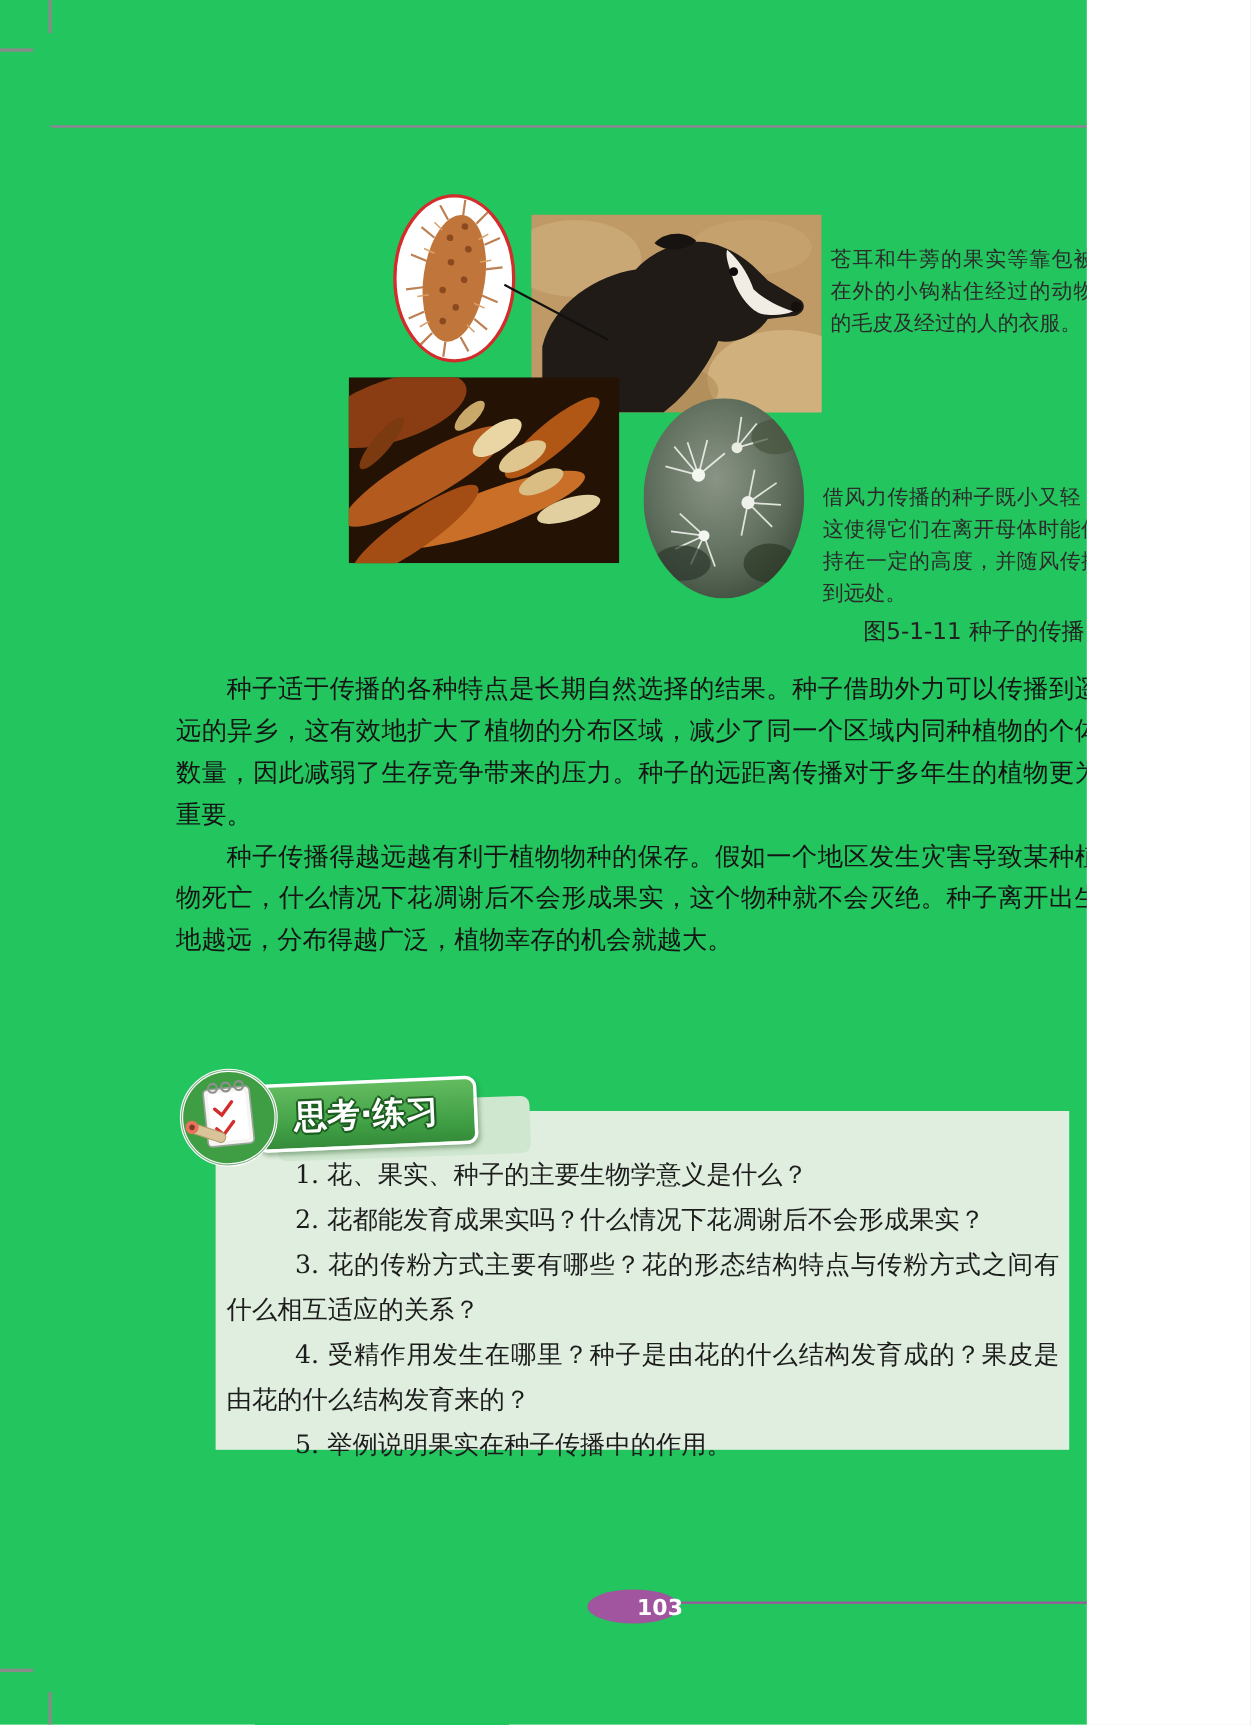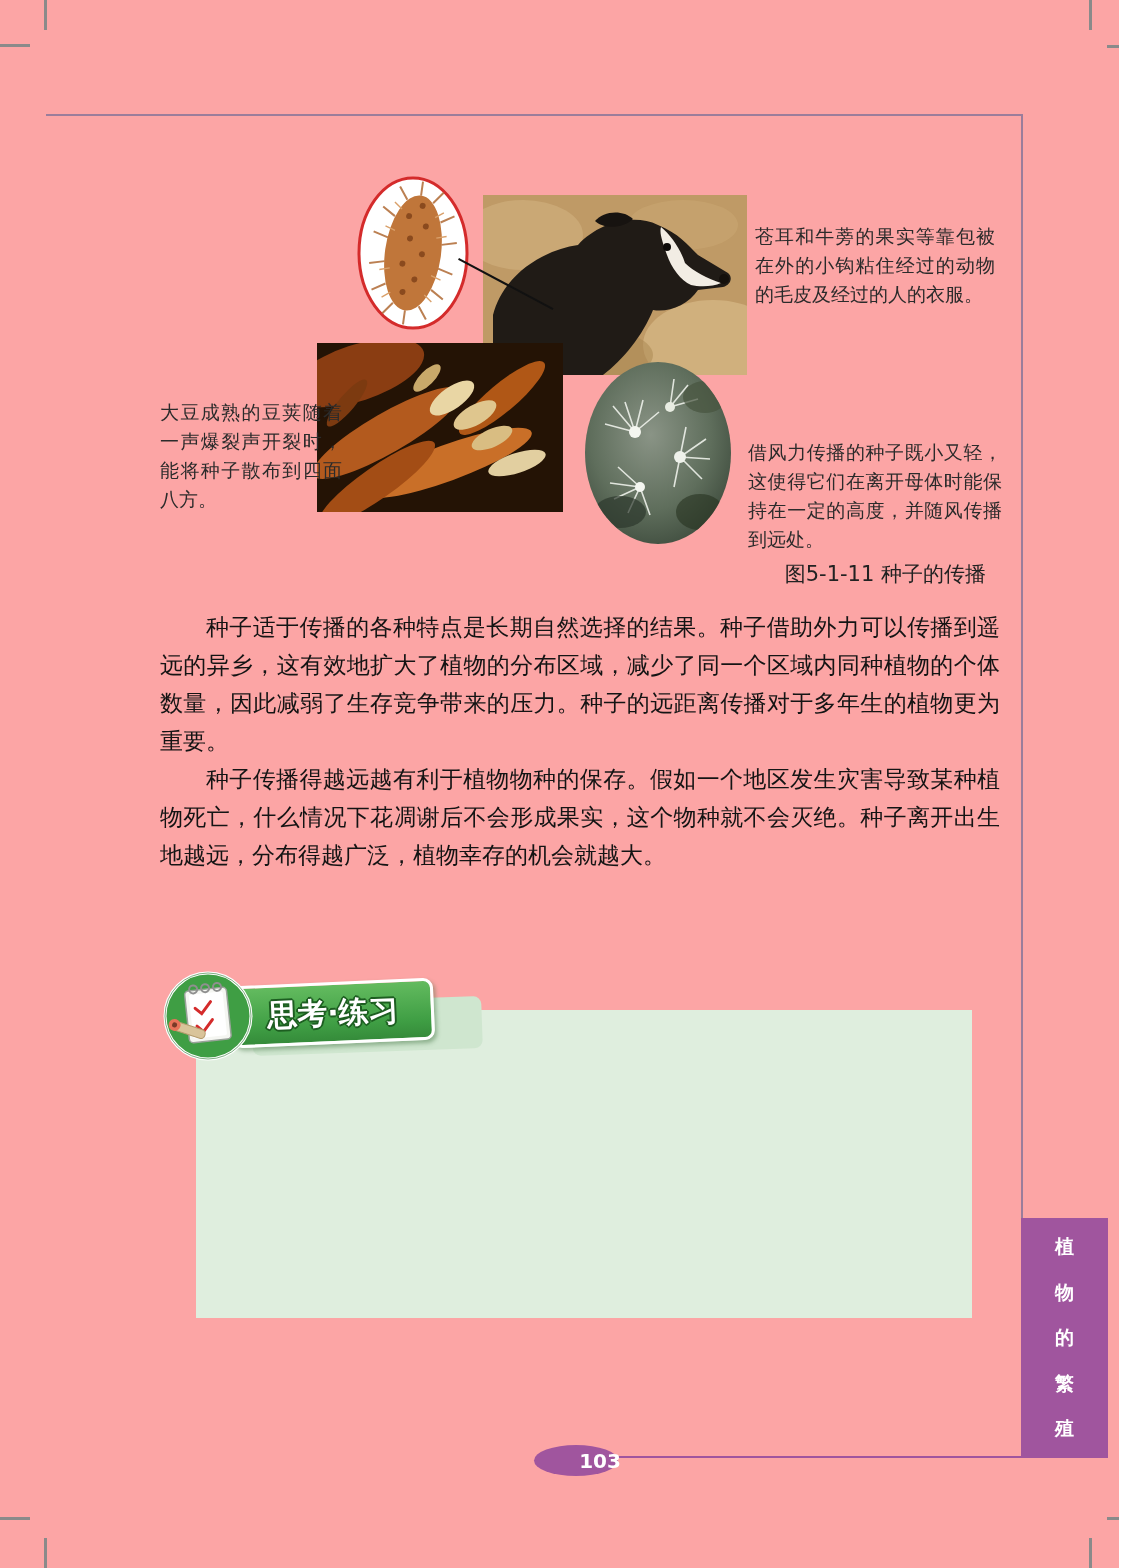--- a/index.html
+++ b/index.html
@@ -1,16 +1,16 @@
 <!DOCTYPE html>
 <html><head>
 <meta charset="utf-8">
 <style>
   html,body{margin:0;padding:0;background:#ffffff;}
-  .page{position:relative;width:1119px;height:1568px;background:#fca5a5;overflow:hidden;
+  .page{position:relative;width:988px;height:1568px;background:#22c55e;overflow:hidden;
         font-family:"DejaVu Serif","Liberation Serif",serif;text-decoration:underline;}
   .abs{position:absolute;}
 
   
   .cropmark{position:absolute;background:#8a8a8a;}
 
   
   .rule-top{position:absolute;left:46px;top:114px;width:976px;height:2px;background:#9b7d9b;}
   .rule-right{position:absolute;left:1021px;top:114px;width:2px;height:1344px;background:#9b7d9b;}
   .rule-bottom{position:absolute;left:598px;top:1456px;width:424px;height:2px;background:#a0559e;}
@@ -162,21 +162,20 @@
       <g stroke="#d9a06a" stroke-width="1.4">
         <path d="M40 36 l-8 -6 M74 40 l8 -6 M36 58 l-10 -3 M78 60 l10 -3 M36 96 l-10 3 M78 98 l10 3
                  M40 120 l-8 6 M74 118 l8 6"></path>
       </g>
     </g>
   </svg>
 
   <div class="connector"></div>
 
   <div class="annot" style="left:755px;top:222px;width:240px;">苍耳和牛蒡的果实等靠包被在外的小钩粘住经过的动物的毛皮及经过的人的衣服。</div>
-  <div class="annot" style="left:160px;top:398px;width:182px;">大豆成熟的豆荚随着一声爆裂声开裂时，能将种子散布到四面八方。</div>
   <div class="annot" style="left:748px;top:438px;width:254px;">借风力传播的种子既小又轻，这使得它们在离开母体时能保持在一定的高度，并随风传播到远处。</div>
 
   <div class="caption">图5-1-11 种子的传播</div>
 
   <div class="bodytext">
     <p>种子适于传播的各种特点是长期自然选择的结果。种子借助外力可以传播到遥远的异乡，这有效地扩大了植物的分布区域，减少了同一个区域内同种植物的个体数量，因此减弱了生存竞争带来的压力。种子的远距离传播对于多年生的植物更为重要。</p>
     <p>种子传播得越远越有利于植物物种的保存。假如一个地区发生灾害导致某种植物死亡，什么情况下花凋谢后不会形成果实，这个物种就不会灭绝。种子离开出生地越远，分布得越广泛，植物幸存的机会就越大。</p>
   </div>
 
   <div class="panel"></div>
@@ -202,20 +201,27 @@
         <path d="M33 54 l6 6 l10 -11"></path>
       </g>
     </g>
     <g transform="rotate(18 30 62)">
       <rect x="8" y="56" width="34" height="9" rx="4" fill="#d9c49a" stroke="#b49b6c" stroke-width="1"></rect>
       <circle cx="10" cy="60" r="6" fill="#e8735a"></circle>
       <circle cx="10" cy="60" r="2.5" fill="#7a3a28"></circle>
     </g>
   </svg>
 
+  <div class="questions">
+    <div>1. 花、果实、种子的主要生物学意义是什么？</div>
+    <div>2. 花都能发育成果实吗？什么情况下花凋谢后不会形成果实？</div>
+    <div>3. 花的传粉方式主要有哪些？花的形态结构特点与传粉方式之间有什么相互适应的关系？</div>
+    <div>4. 受精作用发生在哪里？种子是由花的什么结构发育成的？果皮是由花的什么结构发育来的？</div>
+    <div>5. 举例说明果实在种子传播中的作用。</div>
+  </div>
 
   <div class="sidetab">
     <span>植</span>
     <span>物</span>
     <span>的</span>
     <span>繁</span>
     <span>殖</span>
   </div>
 
   <div class="pagenum">

